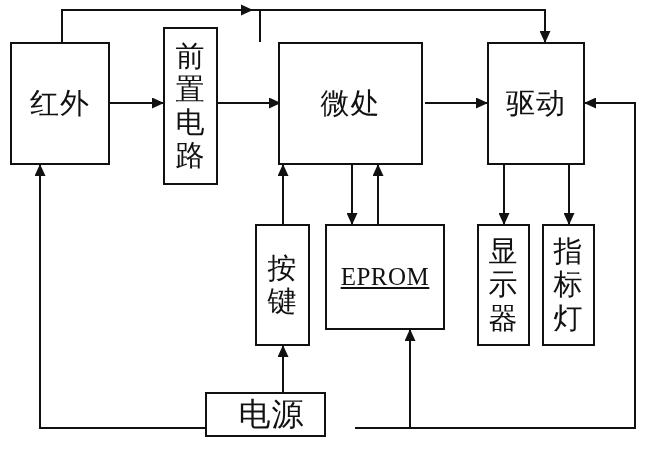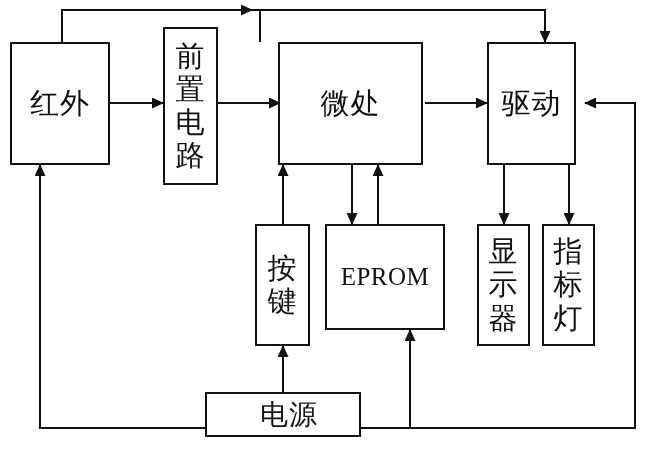--- a/index.html
+++ b/index.html
@@ -31,26 +31,26 @@
     line-height: 1.14;
     letter-spacing: 1px;
     white-space: nowrap;
   }
   .box span { display: block; }
   .box .latin { font-size: 25px; letter-spacing: 0.5px; }
   
   .b-infrared   { left: 10px;  top: 42px;  width: 100px; height: 123px; }
   .b-preamp     { left: 163px; top: 27px;  width: 55px;  height: 158px; }
   .b-mcu        { left: 278px; top: 42px;  width: 145px; height: 123px; }
-  .b-driver     { left: 487px; top: 42px;  width: 89px;  height: 123px; }
+  .b-driver     { left: 487px; top: 42px;  width: 98px;  height: 123px; }
   .b-keys       { left: 255px; top: 224px; width: 55px;  height: 122px; }
-  .b-eprom      { left: 325px; top: 224px; width: 120px; height: 106px; }
+  .b-eprom      { left: 325px; top: 224px; width: 120px; height: 106px; text-decoration: underline; }
   .b-display    { left: 477px; top: 224px; width: 53px;  height: 122px; }
   .b-indicator  { left: 542px; top: 224px; width: 53px;  height: 122px; }
-  .b-power      { left: 205px; top: 392px; width: 156px; height: 45px; font-size: 28px; padding-left: 12px; }
+  .b-power      { left: 205px; top: 392px; width: 121px; height: 45px; font-size: 32px; padding-left: 12px; }
 </style>
 </head>
 <body>
 
 <div class="stage">
 
   <svg class="wires" viewBox="0 0 652 464" xmlns="http://www.w3.org/2000/svg">
     <defs>
       <marker id="arr" markerUnits="userSpaceOnUse" markerWidth="12" markerHeight="11" viewBox="0 0 12 11" refX="11" refY="5.5" orient="auto">
         <path d="M0,0 L12,5.5 L0,11 Z" fill="#111111"></path>

